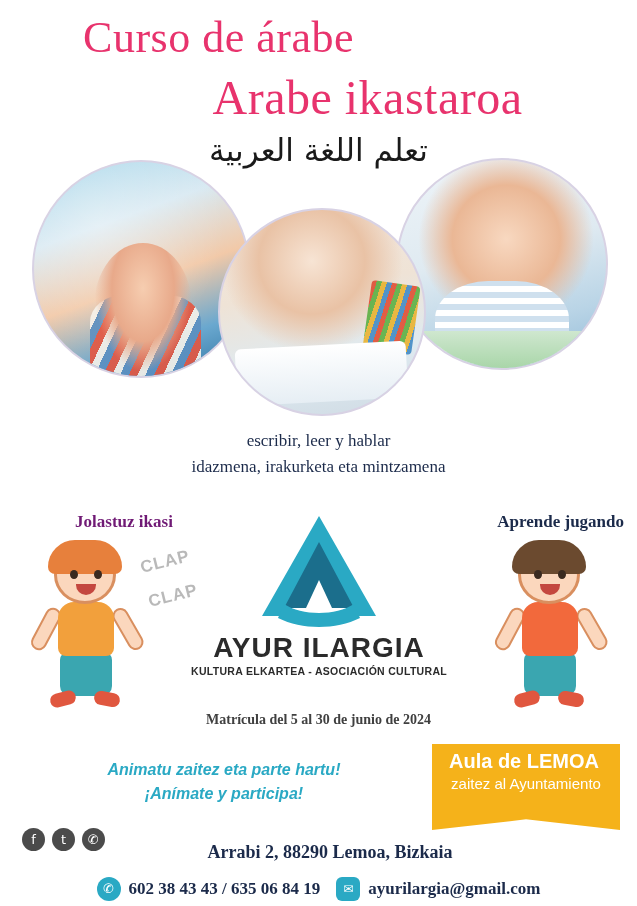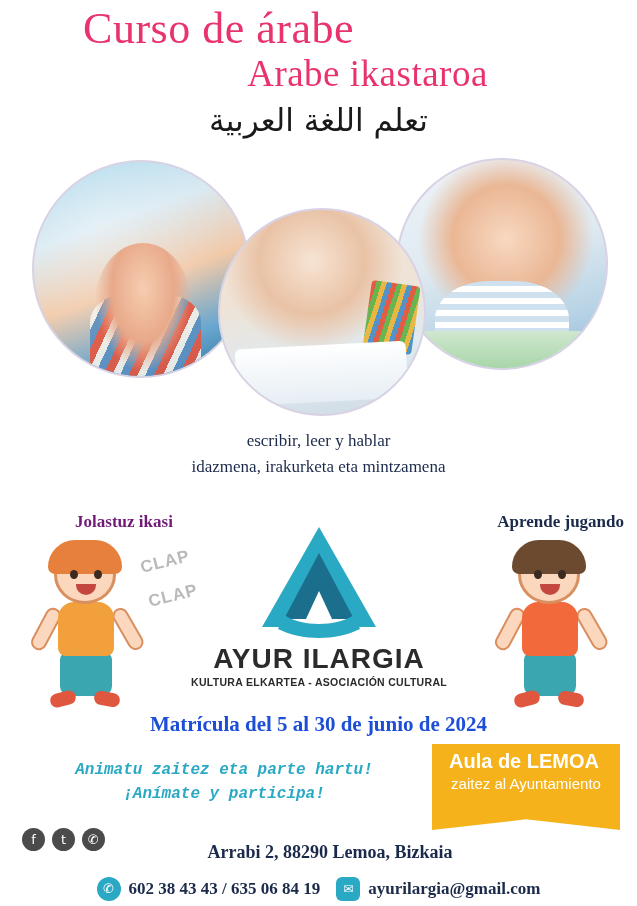--- a/index.html
+++ b/index.html
@@ -29,27 +29,27 @@
     left: 0;
     width: 637px;
     text-align: center;
   }
   .title-es {
     font-family: "Liberation Serif", serif;
     font-size: 44px;
     color: #e8336d;
     letter-spacing: 0.5px;
     line-height: 1.12;
-    margin: 0;
+    margin: 9px;
     padding-right: 200px;
     font-weight: normal;
   }
   .title-eu {
     font-family: "Liberation Serif", serif;
-    font-size: 37px;
+    font-size: 48px;
     color: #e8336d;
     letter-spacing: 0.5px;
     line-height: 1.12;
     margin: 0;
     padding-left: 98px;
     font-weight: normal;
   }
   .title-ar {
     font-family: "DejaVu Sans", sans-serif;
     font-size: 31px;
@@ -298,21 +298,21 @@
     font-size: 17px;
     letter-spacing: 1px;
   }
   .clap1 { left: 140px; top: 552px; transform: rotate(-14deg); }
   .clap2 { left: 148px; top: 586px; transform: rotate(-14deg); }
 
   
   .logo {
     position: absolute;
     left: 186px;
-    top: 523px;
+    top: 512px;
     width: 266px;
     text-align: center;
   }
   .logo-mark {
     position: relative;
     width: 130px;
     height: 118px;
     margin: 0 auto;
   }
   .logo-name {
@@ -333,34 +333,34 @@
   }
 
   
   .matricula {
     position: absolute;
     top: 712px;
     left: 0;
     width: 637px;
     text-align: center;
     font-family: "Liberation Serif", serif;
-    font-size: 21px;
-    font-weight: bold;
-    color: #1d4ed8;
+    font-size: 14px;
+    font-weight: bold;
+    color: #404040;
   }
 
   
   .animate-block {
     position: absolute;
     top: 758px;
     left: 14px;
     width: 420px;
     text-align: center;
     color: #2aa9c4;
-    font-family: Liberation Mono, monospace;
+    font-family: Liberation Sans, sans-serif;
     font-style: italic;
     font-weight: bold;
     font-size: 16px;
     line-height: 1.5;
   }
 
   
   .ribbon {
     position: absolute;
     left: 432px;

